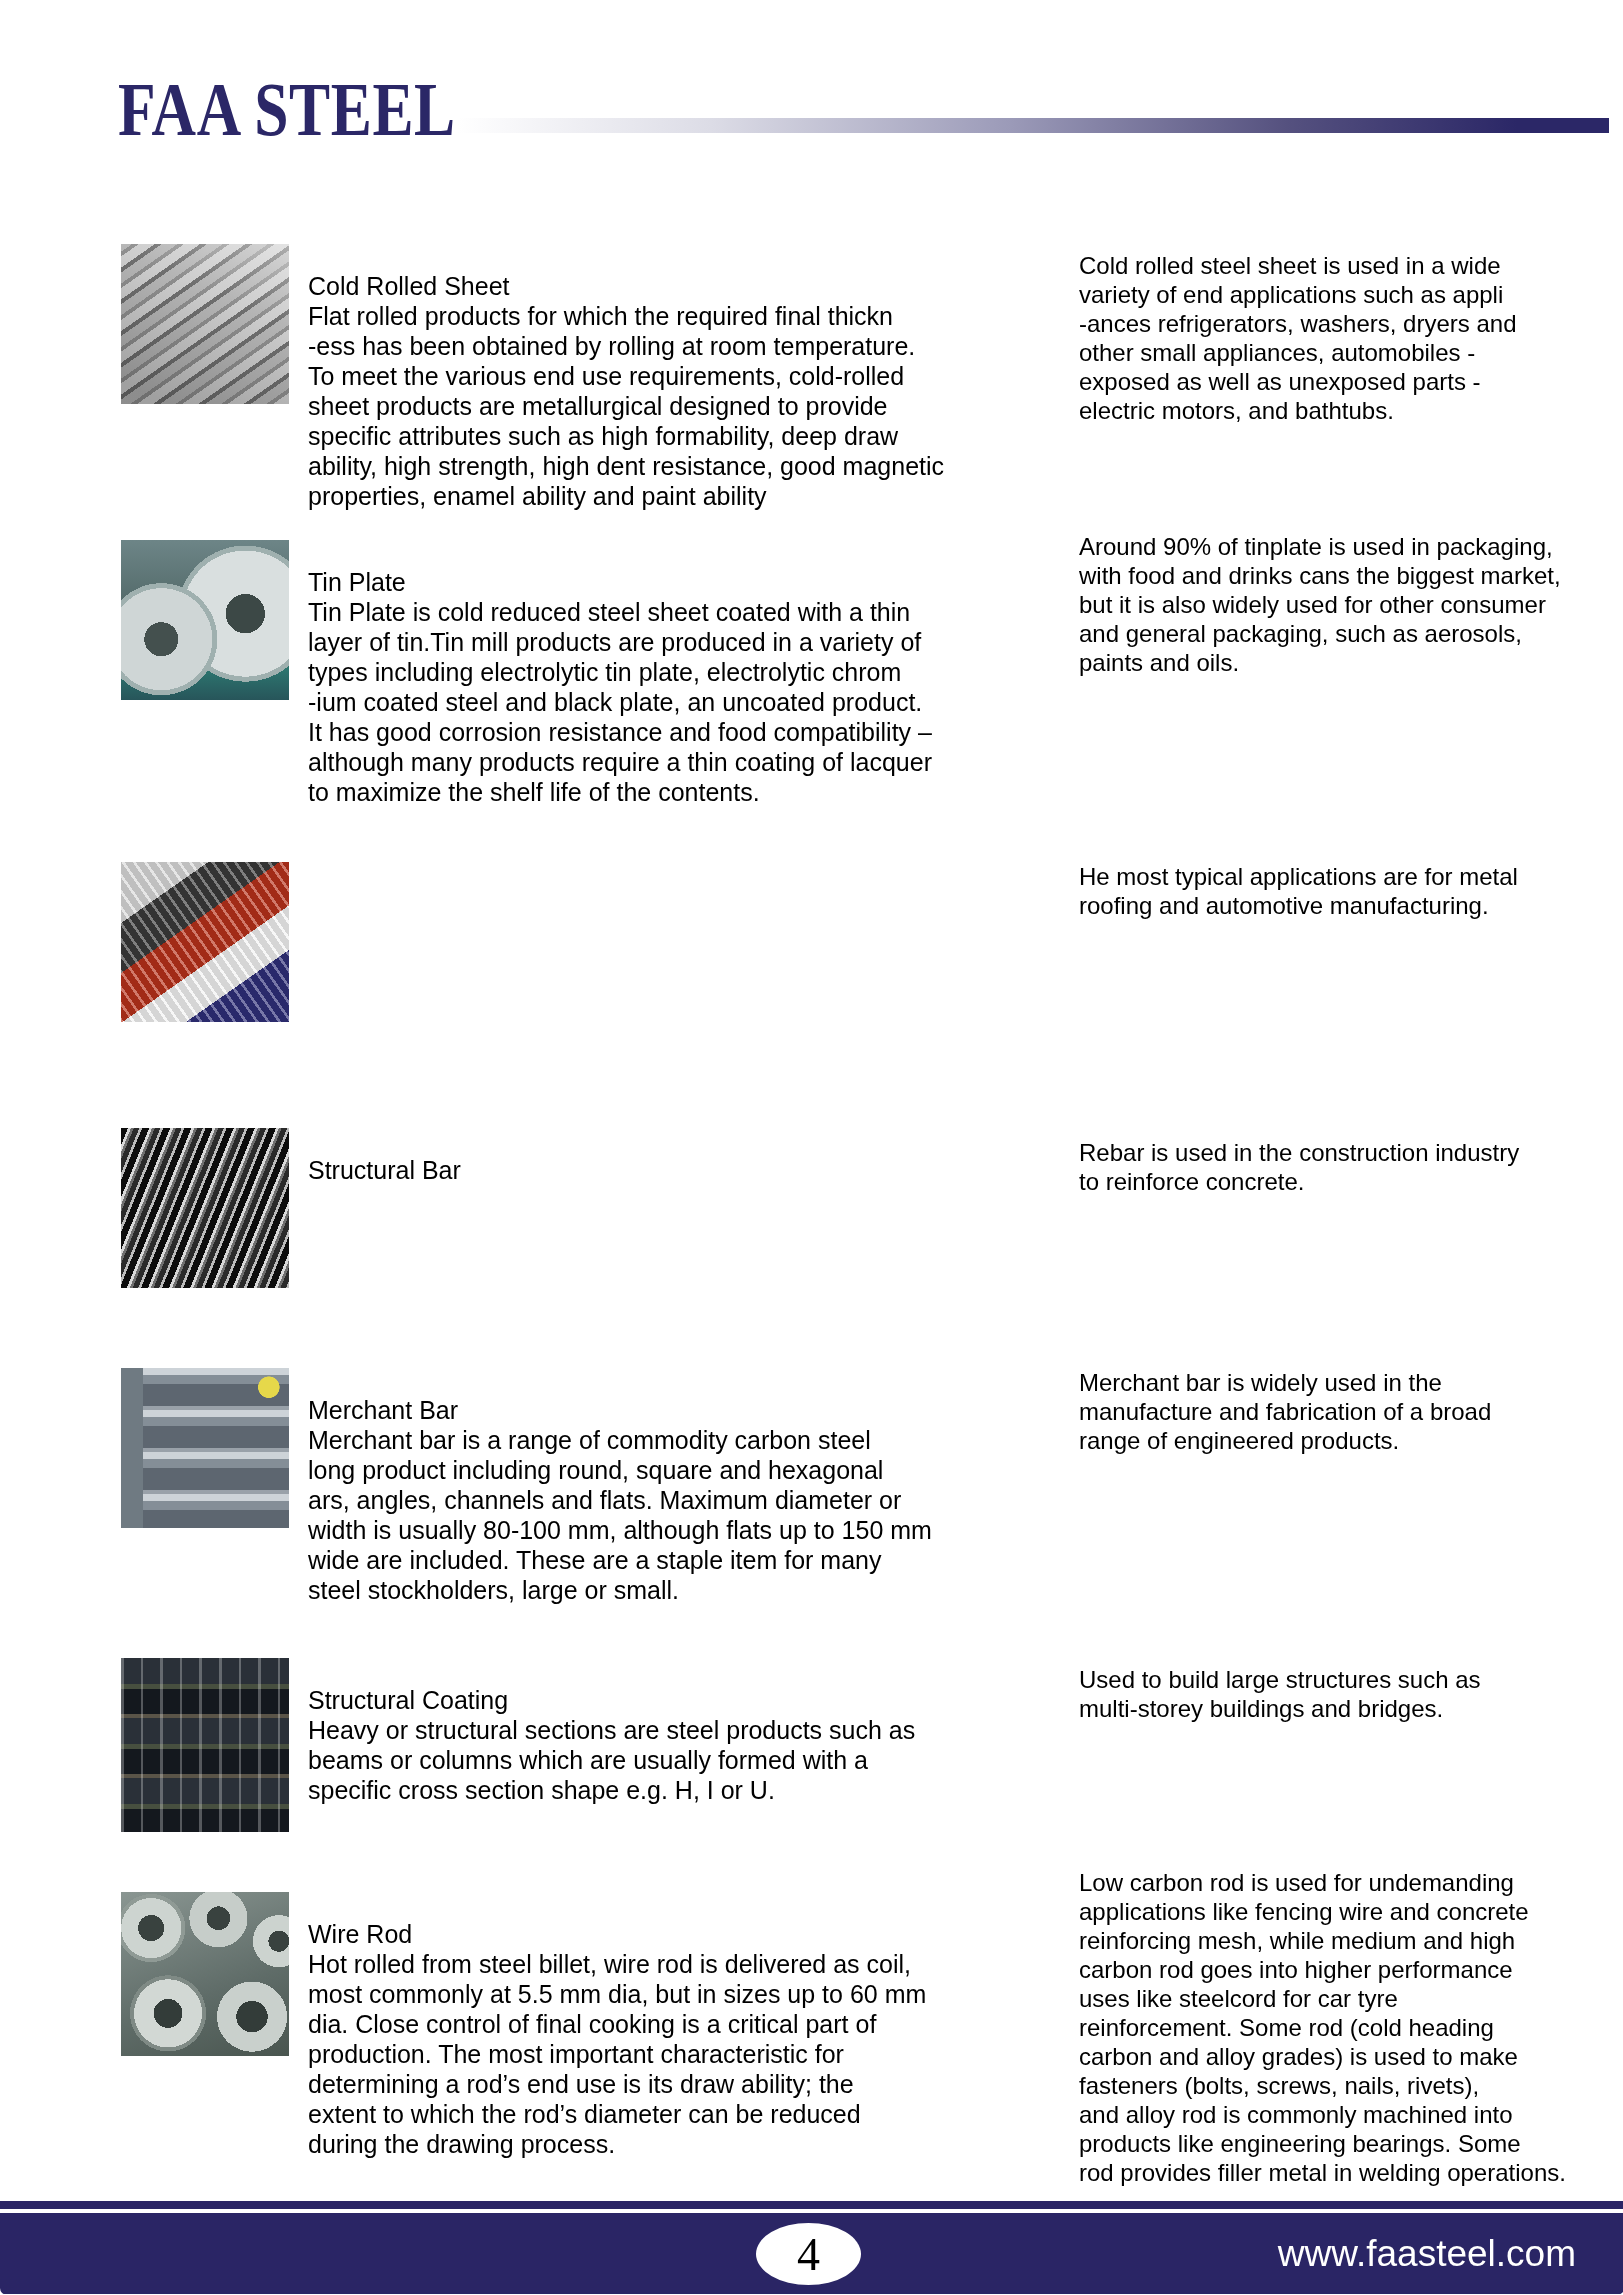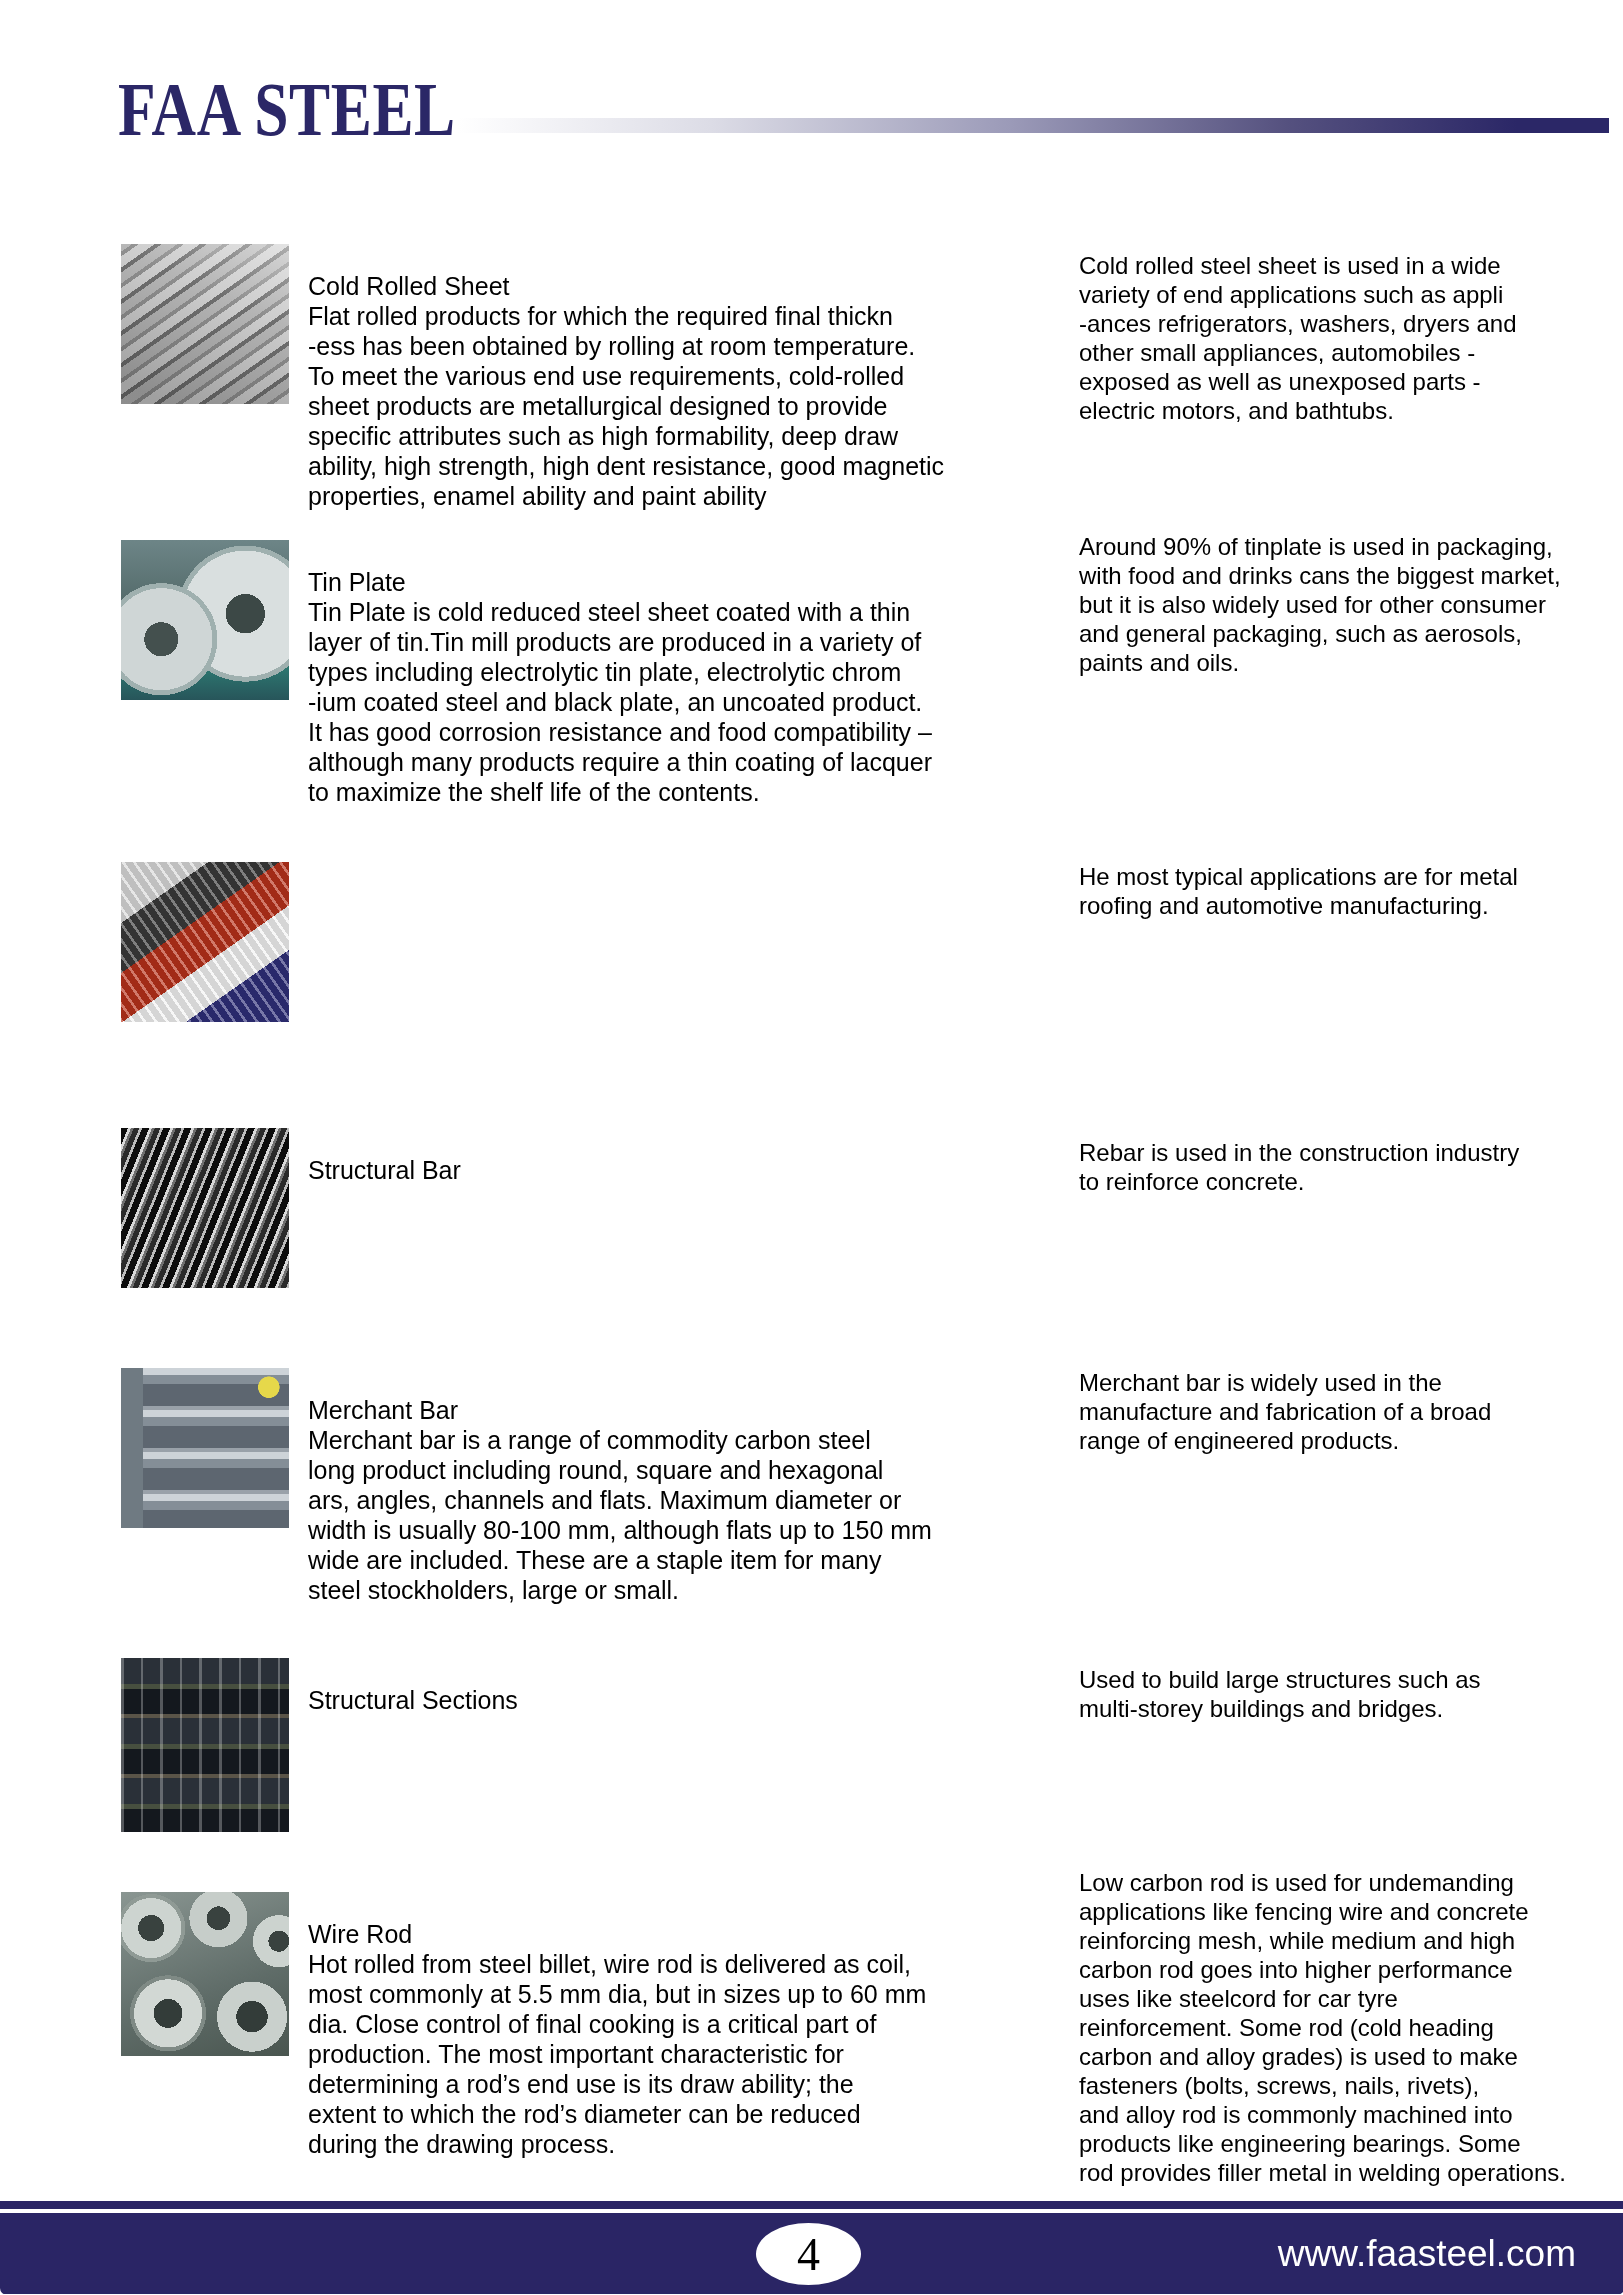--- a/index.html
+++ b/index.html
@@ -173,21 +173,24 @@
 steel stockholders, large or small.</div>
     </div>
     <div class="app">Merchant bar is widely used in the
 manufacture and fabrication of a broad
 range of engineered products.</div>
   </div>
 
   <div class="section s6">
     <div class="thumb"></div>
     <div class="mid">
-      <div class="title">Structural Sections</div>
+      <div class="title">Structural Coating</div>
+      <div class="desc">Heavy or structural sections are steel products such as
+beams or columns which are usually formed with a
+specific cross section shape e.g. H, I or U.</div>
     </div>
     <div class="app">Used to build large structures such as
 multi-storey buildings and bridges.</div>
   </div>
 
   <div class="section s7">
     <div class="thumb"></div>
     <div class="mid">
       <div class="title">Wire Rod</div>
       <div class="desc">Hot rolled from steel billet, wire rod is delivered as coil,

